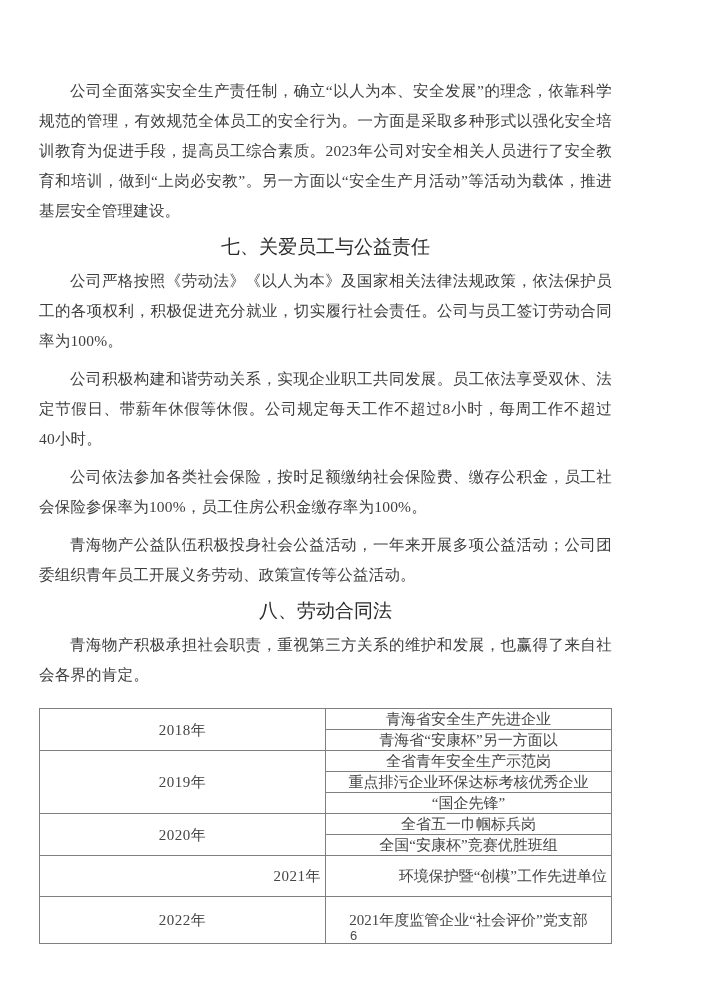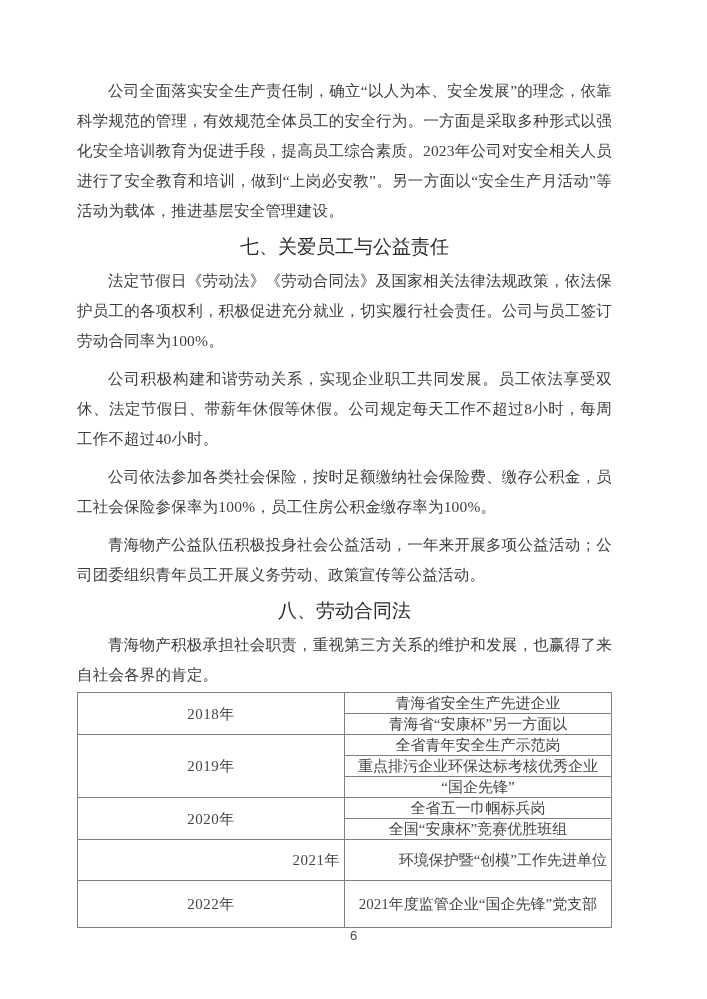--- a/index.html
+++ b/index.html
@@ -10,21 +10,21 @@
   body {
     width: 707px;
     height: 999px;
     overflow: hidden;
     color: #3d3d3d;
   }
   .page {
     box-sizing: border-box;
     width: 707px;
     height: 999px;
-    padding: 76px 95px 0 77px;
+    padding: 76px 95px 0 39px;
     background: #ffffff;
     position: relative;
     font-family: "Liberation Serif", "DejaVu Serif", serif;
   }
   .para {
     font-size: 15.5px;
     line-height: 30px;
     text-align: justify;
     text-indent: 2em;
     margin: 0 0 8px 0;
@@ -34,21 +34,21 @@
   .section-heading {
     font-family: "Liberation Sans", "DejaVu Sans", sans-serif;
     font-weight: 400;
     font-size: 19px;
     line-height: 26px;
     text-align: center;
     color: #2b2b2b;
     margin: 2px 0 6px 0;
   }
   .para.last-before-table {
-    margin-bottom: 2px;
+    margin-bottom: 18px;
   }
   table.awards {
     border-collapse: collapse;
     width: 100%;
     table-layout: fixed;
     font-size: 15px;
     color: #444444;
   }
   table.awards td {
     border: 1px solid #7f7f7f;
@@ -84,21 +84,21 @@
 </style>
 </head>
 <body>
 
 <div class="page">
 
   <p class="para">公司全面落实安全生产责任制，确立“以人为本、安全发展”的理念，依靠科学规范的管理，有效规范全体员工的安全行为。一方面是采取多种形式以强化安全培训教育为促进手段，提高员工综合素质。2023年公司对安全相关人员进行了安全教育和培训，做到“上岗必安教”。另一方面以“安全生产月活动”等活动为载体，推进基层安全管理建设。</p>
 
   <h2 class="section-heading">七、关爱员工与公益责任</h2>
 
-  <p class="para">法定节假日《劳动法》《劳动合同法》及国家相关法律法规政策，依法保护员工的各项权利，积极促进充分就业，切实履行社会责任。公司与员工签订劳动合同率为100%。</p>
+  <p class="para">公司严格按照《劳动法》《以人为本》及国家相关法律法规政策，依法保护员工的各项权利，积极促进充分就业，切实履行社会责任。公司与员工签订劳动合同率为100%。</p>
 
   <p class="para">公司积极构建和谐劳动关系，实现企业职工共同发展。员工依法享受双休、法定节假日、带薪年休假等休假。公司规定每天工作不超过8小时，每周工作不超过40小时。</p>
 
   <p class="para">公司依法参加各类社会保险，按时足额缴纳社会保险费、缴存公积金，员工社会保险参保率为100%，员工住房公积金缴存率为100%。</p>
 
   <p class="para">青海物产公益队伍积极投身社会公益活动，一年来开展多项公益活动；公司团委组织青年员工开展义务劳动、政策宣传等公益活动。</p>
 
   <h2 class="section-heading">八、劳动合同法</h2>
 
   <p class="para last-before-table">青海物产积极承担社会职责，重视第三方关系的维护和发展，也赢得了来自社会各界的肯定。</p>
@@ -133,19 +133,19 @@
         <td>全国“安康杯”竞赛优胜班组</td>
       </tr>
 
       <tr class="tall">
         <td class="year-cell">2021年</td>
         <td>环境保护暨“创模”工作先进单位</td>
       </tr>
 
       <tr class="taller">
         <td class="year-cell">2022年</td>
-        <td>2021年度监管企业“国企先锋”党支部</td>
+        <td>2021年度监管企业“社会评价”党支部</td>
       </tr>
     </tbody>
   </table>
 
   <div class="page-number">6</div>
 </div>
 
 </body></html>

